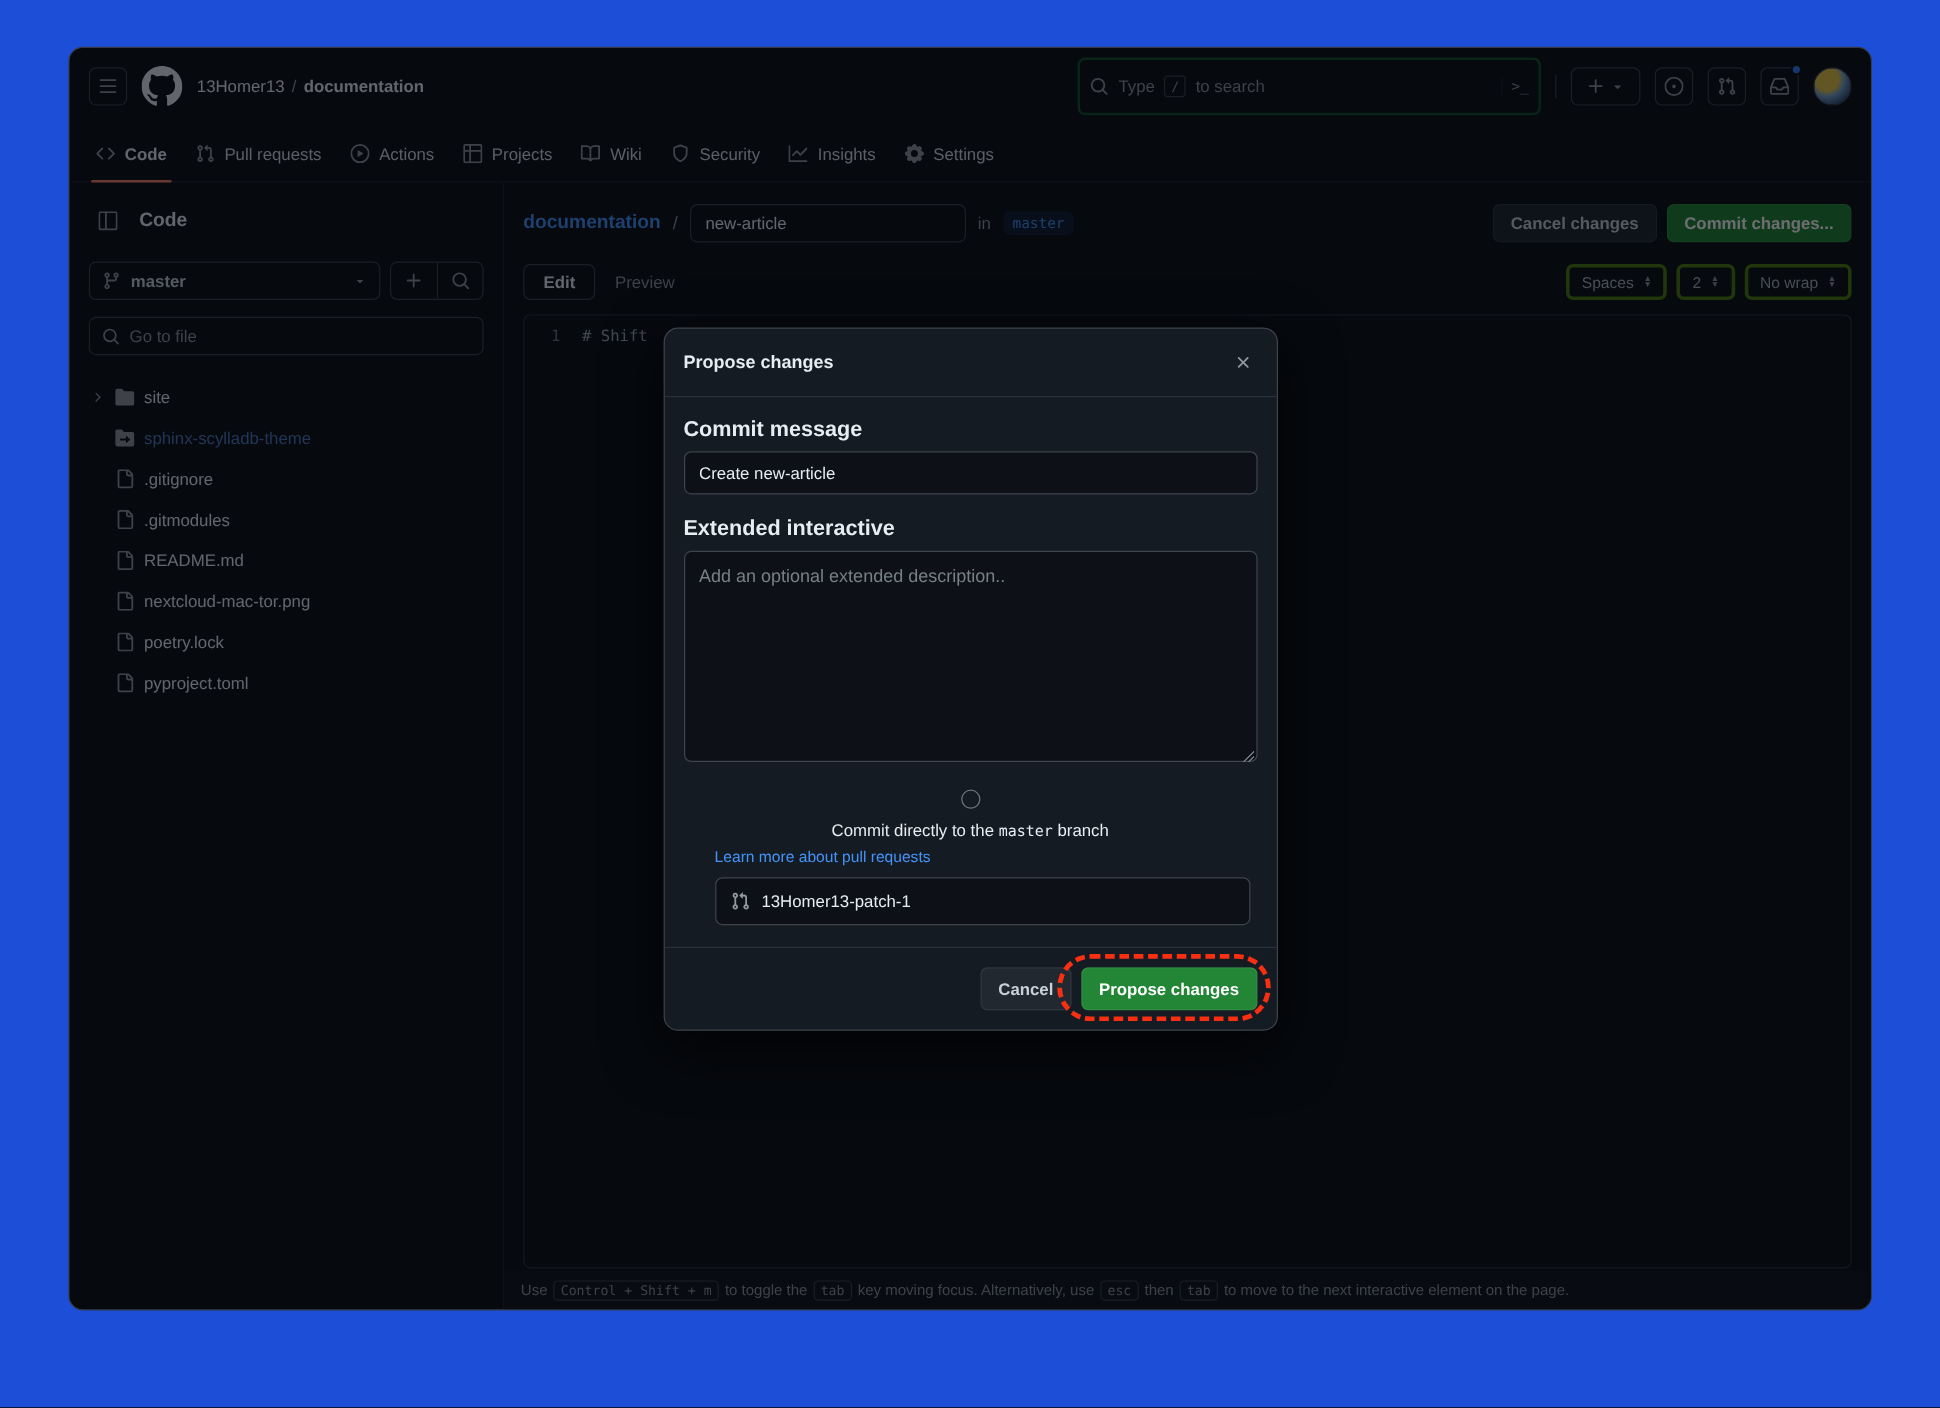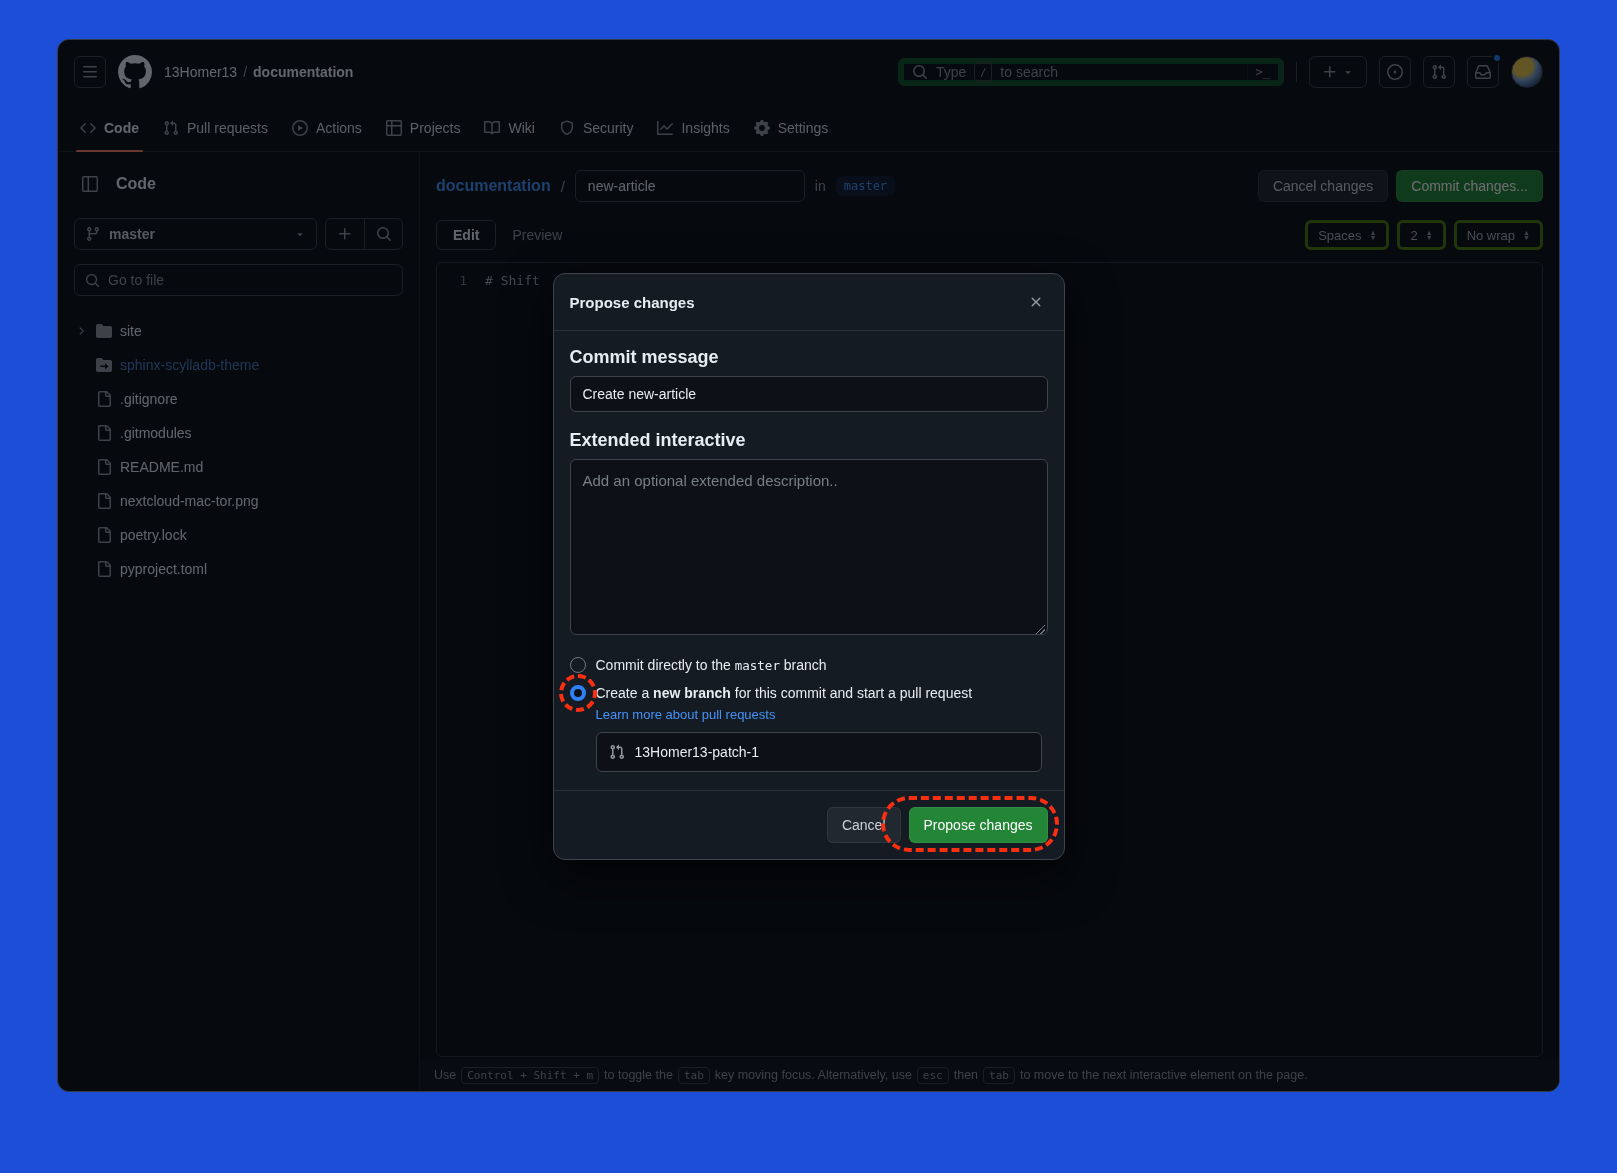--- a/index.html
+++ b/index.html
@@ -12,21 +12,21 @@
 
   
   .topbar { height:64px; display:flex; align-items:center; padding:0 16px; gap:12px; flex:0 0 auto; }
   .icon-btn { display:flex; align-items:center; justify-content:center; width:32px; height:32px;
               border:1px solid #3d444d; border-radius:6px; background:transparent; color:#9198a1; cursor:pointer; position:relative; }
   .gh-logo { color:#e6edf3; display:flex; align-items:center; }
   .repo-title { font-size:14px; color:#e6edf3; display:flex; gap:6px; align-items:center; }
   .repo-title .sep { color:#9198a1; }
   .repo-title .repo { font-weight:bold; }
   .top-spacer { flex:1; }
-  .searchbox { width:386px; height:28px; border:6px solid #14532d; border-radius:6px;
+  .searchbox { width:386px; height:48px; border:2px solid #14532d; border-radius:6px;
                display:flex; align-items:center; gap:8px; padding:0 8px; color:#9198a1; font-size:14px; }
   .slash-chip { width:18px; height:18px; border:1px solid #3d444d; border-radius:3px; font-size:11px;
                 display:flex; align-items:center; justify-content:center; font-family:"DejaVu Sans Mono",monospace; }
   .cmd-glyph { margin-left:auto; border-left:1px solid #21262d; padding-left:8px; font-size:12px;
                font-family:"DejaVu Sans Mono",monospace; color:#9198a1; }
   .v-divider { width:1px; height:20px; background:#3d444d; }
   .plus-btn { width:58px; height:32px; border:1px solid #3d444d; border-radius:6px; display:flex;
               align-items:center; justify-content:center; gap:4px; color:#9198a1; }
   .notif-dot { position:absolute; top:-4px; right:-4px; width:10px; height:10px; border-radius:50%;
                background:#2f81f7; border:2px solid #0d1117; }
@@ -69,21 +69,21 @@
   .main { flex:1; display:flex; flex-direction:column; min-width:0; }
   .crumb-row { display:flex; align-items:center; gap:10px; margin:18px 16px 0; }
   .crumb-repo { color:#4493f8; font-weight:bold; font-size:16px; }
   .crumb-sep { color:#9198a1; font-size:15px; }
   .fname-input { width:230px; height:32px; background:transparent; border:1px solid #3d444d; border-radius:6px;
                  color:#e6edf3; font-size:14px; padding:0 12px; font-family:"Liberation Sans",sans-serif; }
   .crumb-in { color:#9198a1; font-size:14px; }
   .branch-chip { font-family:"DejaVu Sans Mono",monospace; font-size:12px; color:#4493f8;
                  background:rgba(56,139,253,0.12); border-radius:6px; padding:3px 8px; }
   .crumb-actions { margin-left:auto; display:flex; gap:8px; }
-  .btn { height:32px; border-radius:6px; padding:0 14px; font-size:14px; font-weight:normal;
+  .btn { height:32px; border-radius:6px; padding:0 14px; font-size:14px; font-weight:bold;
          display:flex; align-items:center; border:1px solid rgba(240,246,252,0.08); cursor:pointer; }
   .btn-gray { background:#212830; color:#c9d1d9; }
   .btn-green { background:#238636; color:#ffffff; }
   .toolbar-row { display:flex; align-items:center; margin:18px 16px 0; }
   .edit-tab { padding:6px 16px; border:1px solid #3d444d; border-radius:6px; color:#e6edf3;
               font-weight:bold; font-size:14px; }
   .preview-tab { padding:6px 16px; color:#9198a1; font-size:14px; }
   .toolbar-right { margin-left:auto; display:flex; gap:8px; }
   .mini-select { height:30px; border:3px solid #4d7c0f; border-radius:6px; display:flex; align-items:center;
                  gap:8px; padding:0 10px; color:#aab2bb; font-size:13px; }
@@ -111,21 +111,21 @@
   .modal-body { padding:16px; }
   .field-label { font-size:18px; font-weight:bold; color:#e6edf3; margin-bottom:8px; }
   .text-input { width:100%; height:36px; background:#0d1117; border:1px solid #3d444d; border-radius:6px;
                 color:#e6edf3; font-size:14px; padding:0 12px; font-family:"Liberation Sans",sans-serif; }
   .desc-wrap { position:relative; margin-bottom:18px; }
   .desc-area { width:100%; height:176px; background:#0d1117; border:1px solid #3d444d; border-radius:6px;
                color:#e6edf3; font-size:15px; padding:12px; resize:none; font-family:"Liberation Sans",sans-serif; }
   .desc-area::placeholder, .text-input::placeholder { color:#777f88; }
   .resize-grip { position:absolute; right:3px; bottom:5px; width:11px; height:11px;
     background:linear-gradient(135deg, transparent 0 55%, #6e7681 55% 63%, transparent 63% 75%, #6e7681 75% 83%, transparent 83%); }
-  .radio-row { display:flex; align-items:center; gap:10px; margin-top:12px; position:relative; }
+  .radio-row { display:flex; align-items:center; gap:10px; margin-top:12px; position:relative;flex-direction:column; }
   .radio { width:16px; height:16px; border-radius:50%; flex:0 0 auto; }
   .radio.off { border:1px solid #6e7681; background:transparent; }
   .radio.on  { border:4px solid #2f81f7; background:#0d1117; }
   .radio-label { font-size:14px; color:#e6edf3; }
   .radio-label .mono-inline { font-family:"DejaVu Sans Mono",monospace; font-size:12.5px; }
   .radio-label b { font-weight:bold; }
   .ann-circle { position:absolute; left:-11px; top:-11px; width:38px; height:38px; border:4px dashed #f92f12;
                 border-radius:50%; pointer-events:none; }
   .learn-link { margin:6px 0 0 26px; font-size:13px; color:#4493f8; cursor:pointer; }
   .branch-input { margin:10px 6px 2px 26px; height:40px; background:#0d1117; border:1px solid #3d444d;
@@ -488,29 +488,20 @@
             <span class="resize-grip"></span>
           </div>
           <div class="radio-row">
             <span class="radio off"></span>
             <span class="radio-label">
               <span>Commit directly to the</span>
               <span class="mono-inline">master</span>
               <span>branch</span>
             </span>
           </div>
-          <div class="radio-row">
-            <span class="radio on"></span>
-            <span class="ann-circle"></span>
-            <span class="radio-label">
-              <span>Create a</span>
-              <b>new branch</b>
-              <span>for this commit and start a pull request</span>
-            </span>
-          </div>
           <div class="learn-link">Learn more about pull requests</div>
           <div class="branch-input">
             <span class="bi-icon">
                 <svg width="16" height="16" viewBox="0 0 16 16" fill="currentColor">
                   <path d="M1.5 3.25a2.25 2.25 0 1 1 3 2.122v5.256a2.251 2.251 0 1 1-1.5 0V5.372A2.25 2.25 0 0 1 1.5 3.25Zm5.677-.177L9.573.677A.25.25 0 0 1 10 .854V2.5h1A2.5 2.5 0 0 1 13.5 5v5.628a2.251 2.251 0 1 1-1.5 0V5a1 1 0 0 0-1-1h-1v1.646a.25.25 0 0 1-.427.177L7.177 3.427a.25.25 0 0 1 0-.354ZM3.75 2.5a.75.75 0 1 0 0 1.5.75.75 0 0 0 0-1.5Zm0 9.5a.75.75 0 1 0 0 1.5.75.75 0 0 0 0-1.5Zm8.25.75a.75.75 0 1 0 1.5 0 .75.75 0 0 0-1.5 0Z"></path>
                 </svg>
               </span>
             <span class="bi-text">13Homer13-patch-1</span>
           </div>
         </div>

